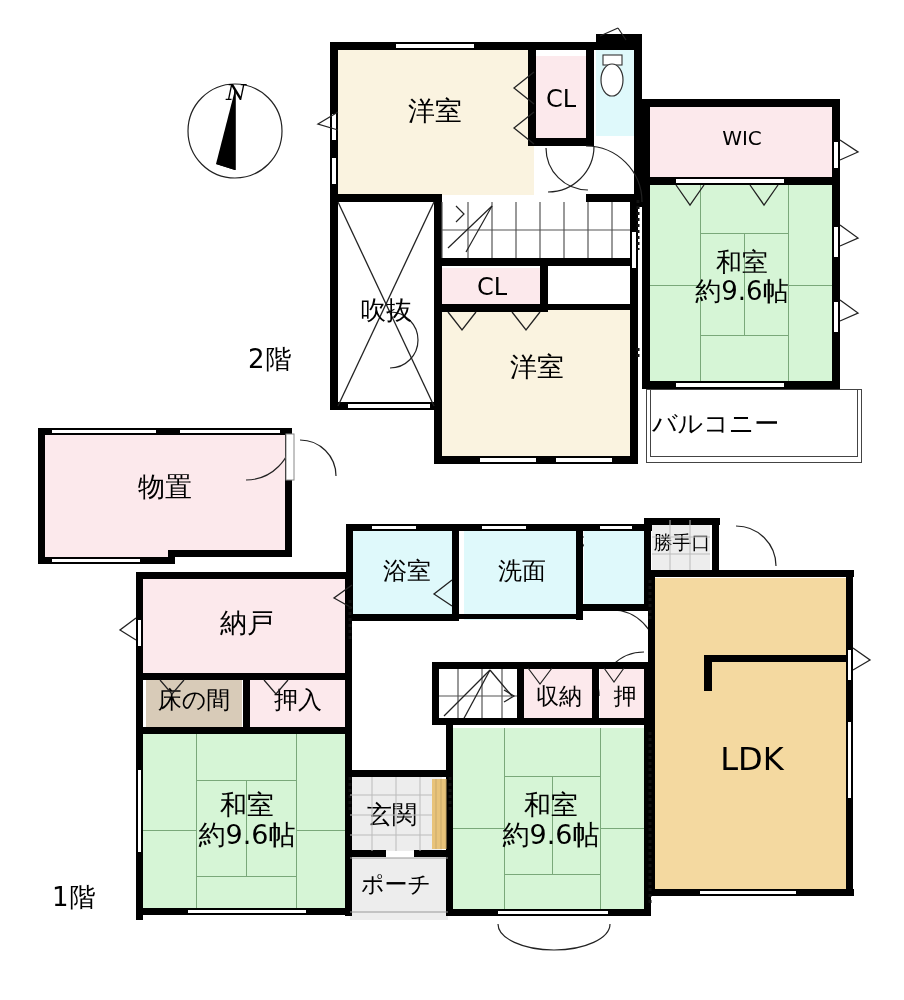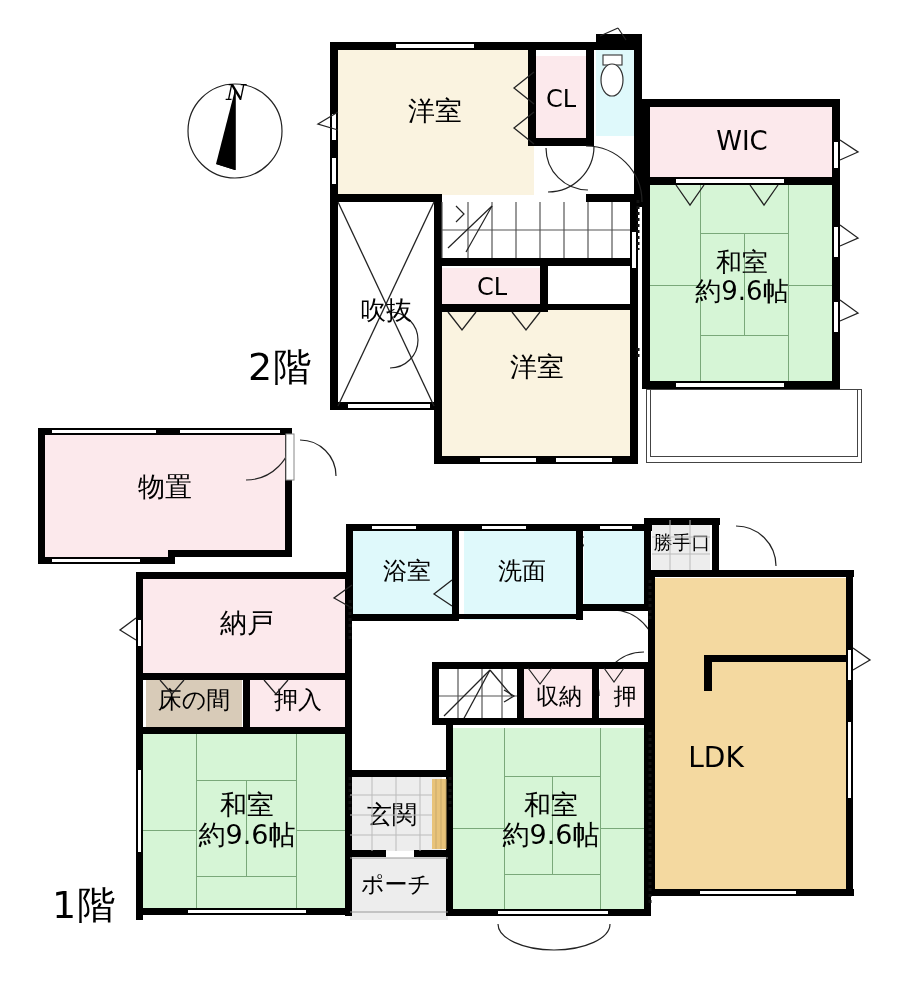--- a/index.html
+++ b/index.html
@@ -7,21 +7,21 @@
   body{width:904px;height:1000px;position:relative;overflow:hidden;
        font-family:"DejaVu Sans","Liberation Sans",sans-serif;}
   #plan{position:absolute;left:0;top:0;width:904px;height:1000px;}
 
   
   .rm{position:absolute;box-sizing:border-box;}
   .wall{position:absolute;background:#000;}
   .lbl{position:absolute;color:#000;text-align:center;white-space:nowrap;
        line-height:1.12;font-weight:500;}
   .lbl span{display:block;}
-  .flabel{position:absolute;font-size:38px;color:#000;letter-spacing:1px;}
+  .flabel{position:absolute;font-size:26px;color:#000;letter-spacing:1px;}
   .win{position:absolute;background:#fff;border:2px solid #000;box-sizing:border-box;}
   .winH{position:absolute;background:#fff;border-top:2px solid #000;border-bottom:2px solid #000;box-sizing:border-box;}
   .grid-l{position:absolute;background:#7aa87a;}
   .svgover{position:absolute;left:0;top:0;width:904px;height:1000px;pointer-events:none;}
   .outline{position:absolute;border:1px solid #000;box-sizing:border-box;}
 </style>
 </head>
 <body>
 
 <div id="plan">
@@ -175,25 +175,26 @@
       <path d="M356 886 a26 26 0 0 1 26 26"></path>
       <path d="M498 924 a56 26 0 0 0 112 0"></path>
       <path d="M544 48 a0 0 0 0 0 0 0"></path>
     </g>
   </svg>
 
   <div class="lbl" style="left:360px;top:96px;width:150px;font-size:27px;">
     <span>洋室</span>
   </div>
   <div class="lbl" style="left:534px;top:86px;width:54px;font-size:24px;">CL</div>
-  <div class="lbl" style="left:670px;top:127px;width:144px;font-size:26px;">WIC</div>
+  <div class="lbl" style="left:670px;top:127px;width:144px;font-size:20px;">WIC</div>
   <div class="lbl" style="left:672px;top:248px;width:140px;font-size:26px;">
     <span>和室</span>
     <span>約9.6帖</span>
   </div>
+  <div class="lbl" style="left:652px;top:410px;width:180px;font-size:25px;text-align:left;">バルコニー</div>
   <div class="lbl" style="left:340px;top:296px;width:92px;font-size:26px;">吹抜</div>
   <div class="lbl" style="left:444px;top:274px;width:96px;font-size:24px;">CL</div>
   <div class="lbl" style="left:462px;top:352px;width:150px;font-size:27px;">
     <span>洋室</span>
   </div>
 
   <div class="outline" style="left:646px;top:389px;width:216px;height:74px;border:1.3px solid #444;"></div>
   <div class="outline" style="left:650px;top:389px;width:208px;height:68px;border:1.3px solid #444;"></div>
 
   <div class="winH" style="left:396px;top:42px;width:78px;height:8px;"></div>
@@ -334,21 +335,21 @@
   <div class="lbl" style="left:204px;top:608px;width:86px;font-size:27px;">納戸</div>
   <div class="lbl" style="left:146px;top:687px;width:96px;font-size:24px;">床の間</div>
   <div class="lbl" style="left:250px;top:687px;width:96px;font-size:24px;">押入</div>
   <div class="lbl" style="left:172px;top:790px;width:150px;font-size:27px;">
     <span>和室</span>
     <span>約9.6帖</span>
   </div>
   <div class="lbl" style="left:366px;top:558px;width:82px;font-size:24px;">浴室</div>
   <div class="lbl" style="left:480px;top:558px;width:84px;font-size:24px;">洗面</div>
   <div class="lbl" style="left:648px;top:532px;width:68px;font-size:19px;">勝手口</div>
-  <div class="lbl" style="left:646px;top:742px;width:140px;font-size:28px;">
+  <div class="lbl" style="left:682px;top:742px;width:140px;font-size:32px;">
     <span>LDK</span>
   </div>
   <div class="lbl" style="left:524px;top:684px;width:70px;font-size:23px;">収納</div>
   <div class="lbl" style="left:602px;top:684px;width:46px;font-size:23px;">押</div>
   <div class="lbl" style="left:476px;top:790px;width:150px;font-size:27px;">
     <span>和室</span>
     <span>約9.6帖</span>
   </div>
   <div class="lbl" style="left:350px;top:801px;width:84px;font-size:25px;">玄関</div>
   <div class="lbl" style="left:344px;top:872px;width:104px;font-size:23px;">ポーチ</div>

